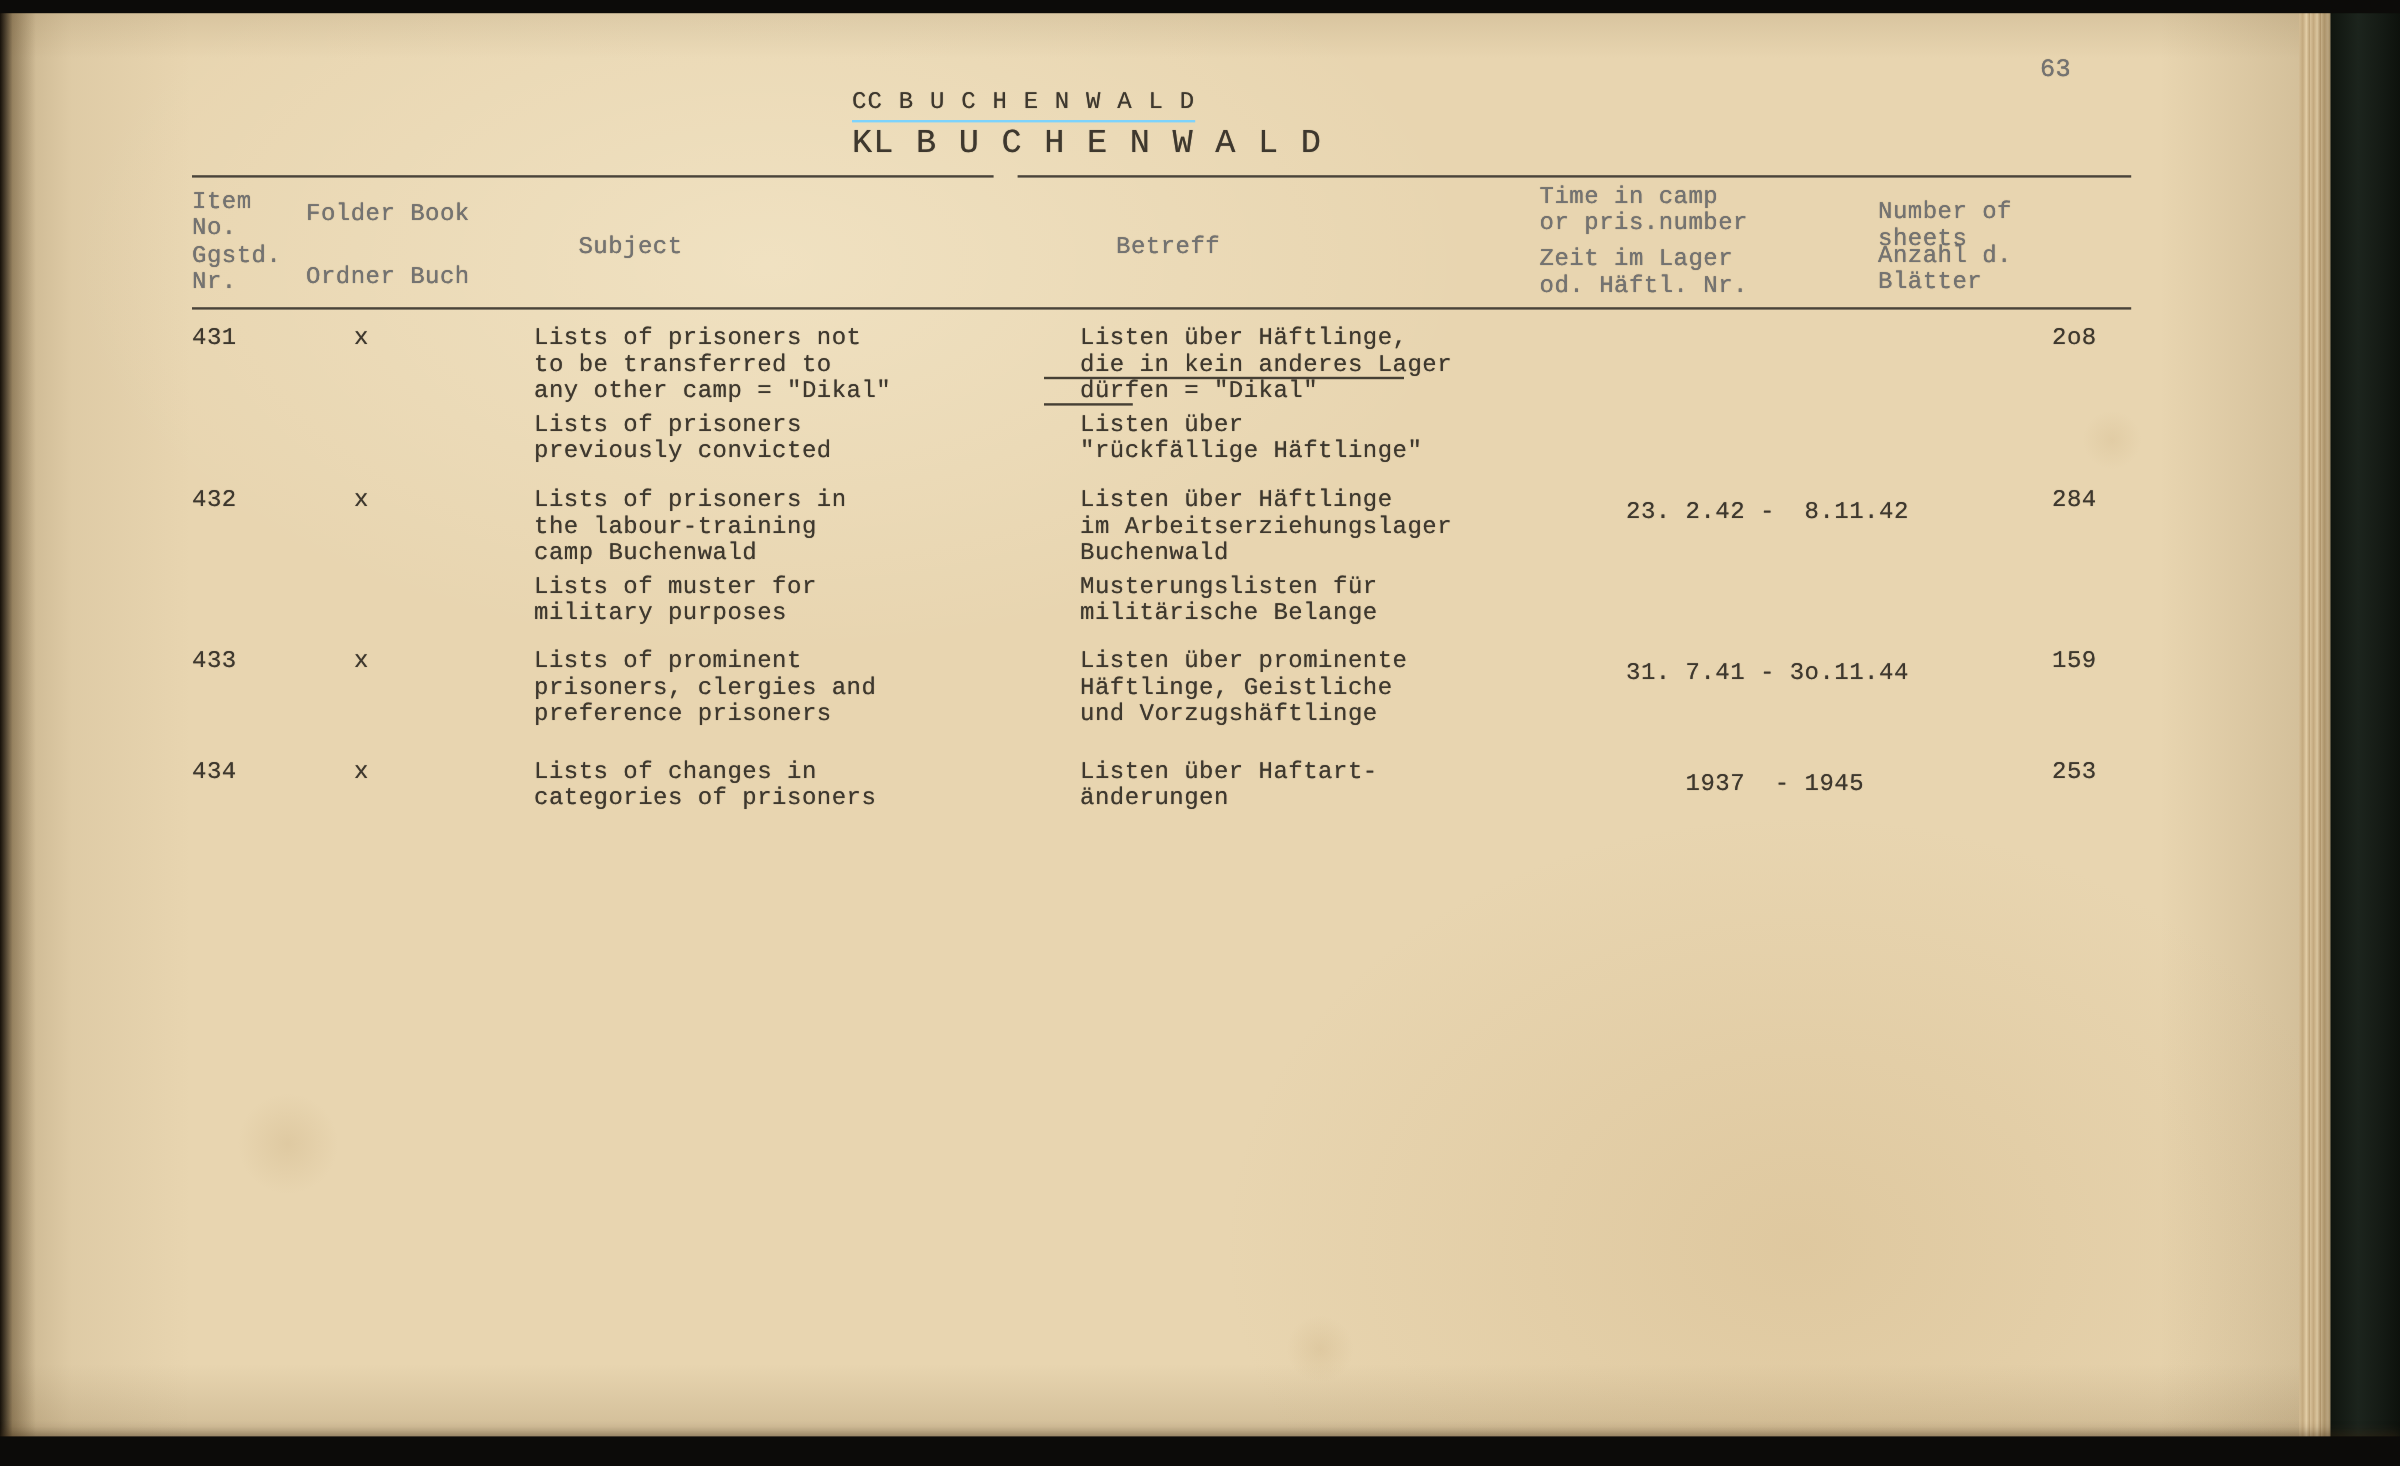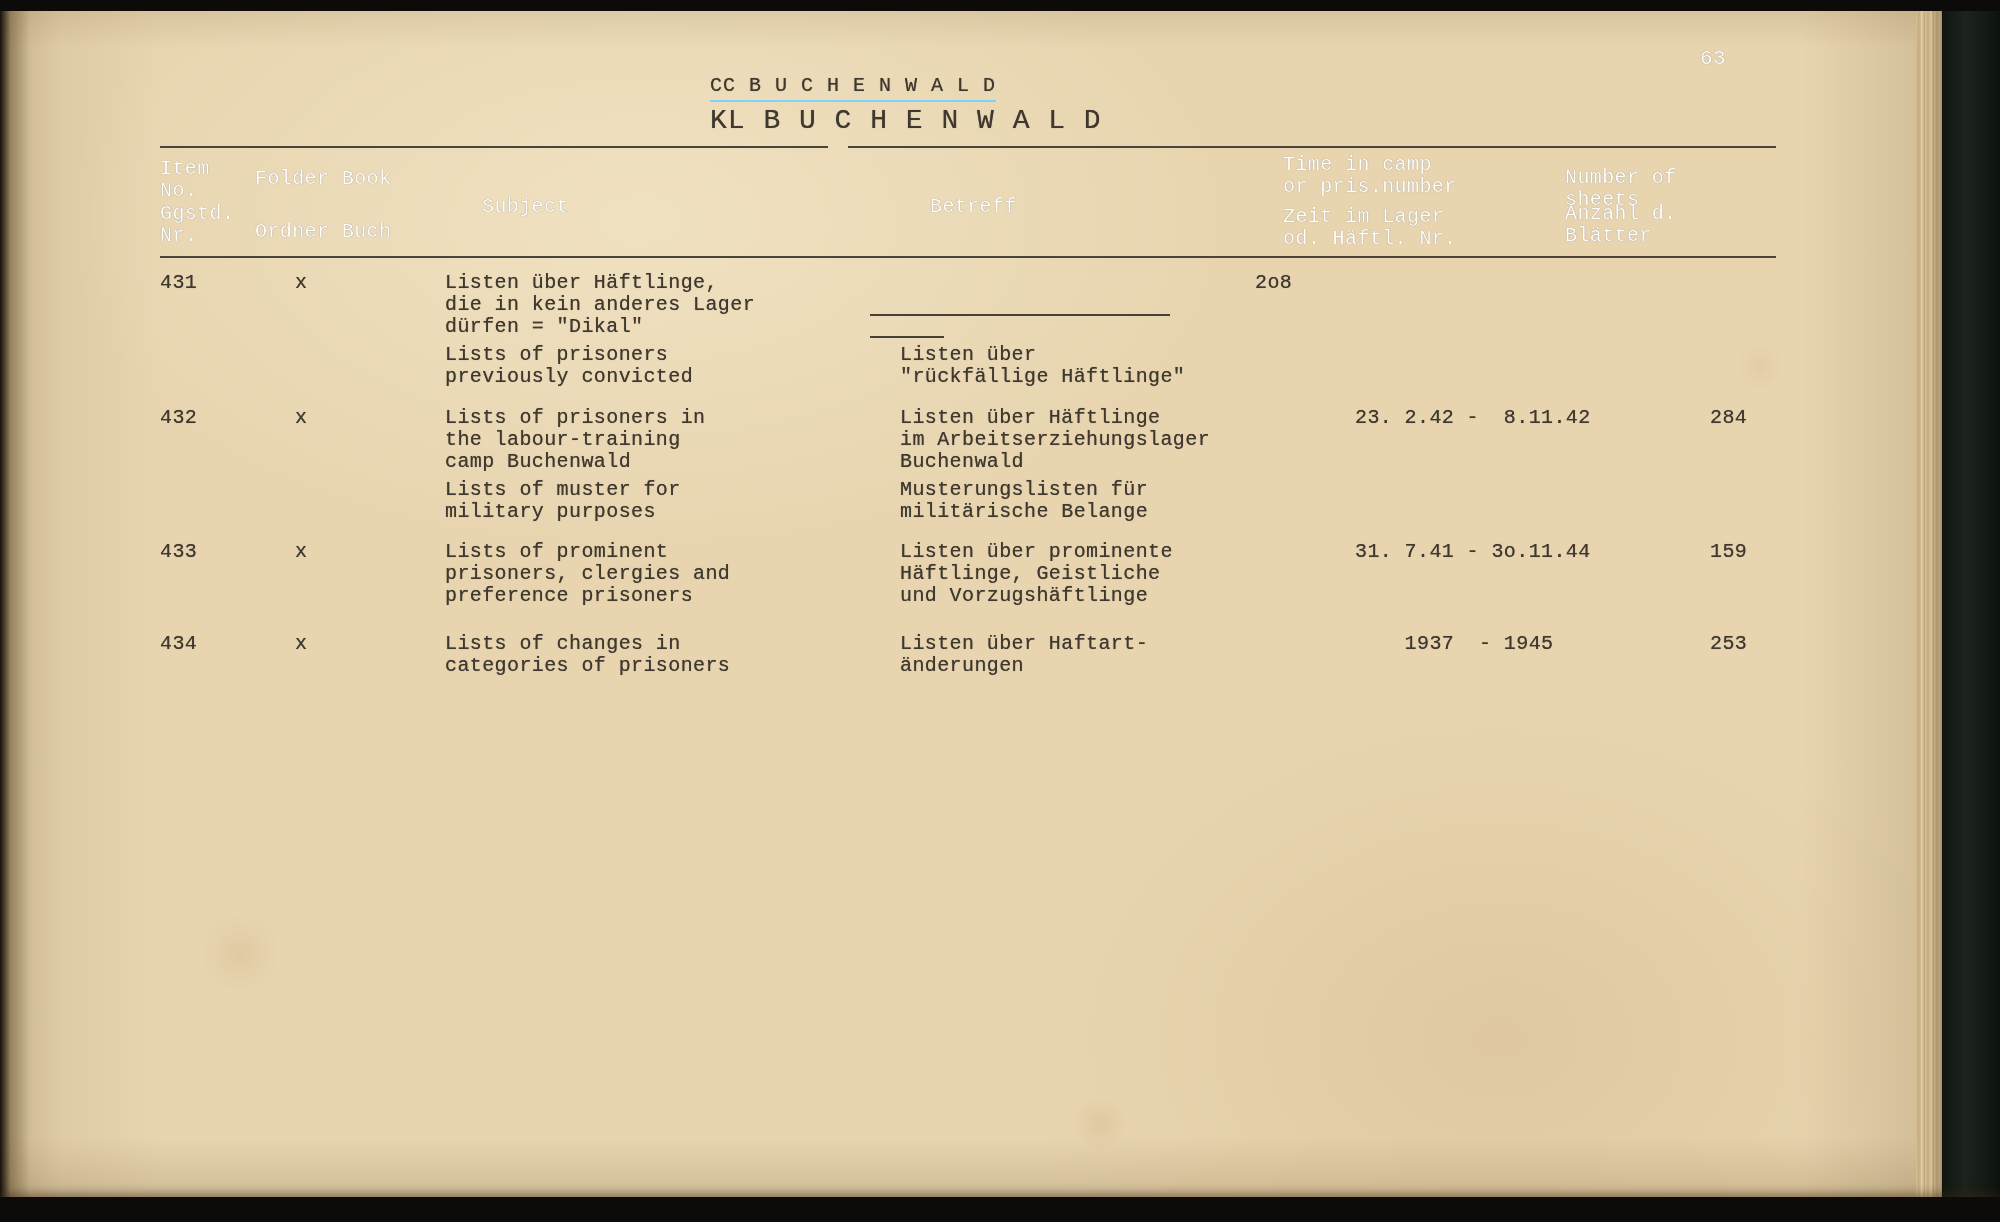--- a/index.html
+++ b/index.html
@@ -22,34 +22,34 @@
   }
   .bar-top{position:absolute;top:0;left:0;width:100%;height:11px;background:#0c0b09;}
   .bar-bottom{position:absolute;bottom:0;left:0;width:100%;height:25px;background:#0c0b09;box-shadow:0 -4px 8px rgba(60,40,20,0.45);}
   .edge-left{position:absolute;top:0;left:0;bottom:0;width:30px;
     background:linear-gradient(90deg,#16110a 0%, rgba(90,70,40,0.45) 35%, rgba(0,0,0,0) 100%);}
   .page-stack{position:absolute;top:0;right:58px;bottom:0;width:26px;
     background:repeating-linear-gradient(90deg,#d9c29a 0px,#c5ab80 3px,#e2cda6 6px,#b89d72 9px);
     box-shadow:-6px 0 10px rgba(80,60,30,0.35) inset;}
   .edge-right{position:absolute;top:0;right:0;bottom:0;width:58px;
     background:linear-gradient(90deg,#10150f 0%,#1c241d 40%,#141a14 75%,#0d110c 100%);}
-  .txt{position:absolute;color:#ffffff;font-size:20px;line-height:22px;white-space:pre-wrap;
+  .txt{position:absolute;color:#737373;font-size:20px;line-height:22px;white-space:pre-wrap;
        text-shadow:0 0 0.7px rgba(62,56,46,0.75);letter-spacing:0.4px;}
   .pagenum{font-size:21px;}
   .title-wrap{position:absolute;left:710px;top:74px;color:#3e382e;}
   .title-line1{display:inline-block;font-size:20px;letter-spacing:1px;border-bottom:2px solid #7dd3fc;padding-bottom:3px;
        text-shadow:0 0 0.7px rgba(62,56,46,0.75);}
   .title-line2{font-size:28px;letter-spacing:1px;margin-top:3px;text-shadow:0 0 0.7px rgba(62,56,46,0.75);text-align:right;}
   .rule{position:absolute;height:2px;background:#4a443a;}
   .row{position:absolute;left:160px;width:1640px;display:flex;align-items:flex-start;gap:10px;}
   .c-item{width:125px;flex:none;}
   .c-folder{width:140px;flex:none;}
   .c-subject{width:445px;flex:none;}
   .c-betreff{width:420px;flex:none;}
-  .c-time{width:350px;flex:none;padding-left:25px;box-sizing:border-box;}
+  .c-time{width:350px;flex:none;padding-left:25px;box-sizing:border-box;margin-top:10px;}
   .c-sheets{width:150px;flex:none;padding-left:20px;box-sizing:border-box;}
   .cell{color:#3e382e;font-size:20px;line-height:22px;white-space:pre-wrap;
         text-shadow:0 0 0.7px rgba(62,56,46,0.75);letter-spacing:0.4px;}
   .uline{position:absolute;height:2px;background:#464035;}
 </style>
 </head>
 <body>
 
 <div class="paper"></div>
 
@@ -83,20 +83,23 @@
 <div class="txt" style="left:1283px;top:206px;">Zeit im Lager
 od. Häftl. Nr.</div>
 <div class="txt" style="left:1565px;top:167px;">Number of
 sheets</div>
 <div class="txt" style="left:1565px;top:203px;">Anzahl d.
 Blätter</div>
 
 <div class="row" style="top:272px;">
   <div class="cell c-item">431</div>
   <div class="cell c-folder">x</div>
+  <div class="cell c-subject">Lists of prisoners not
+to be transferred to
+any other camp = "Dikal"</div>
   <div class="cell c-betreff">Listen über Häftlinge,
 die in kein anderes Lager
 dürfen = "Dikal"</div>
   <div class="cell c-time"></div>
   <div class="cell c-sheets">2o8</div>
 </div>
 
 <div class="uline" style="left:870px;top:314px;width:300px;"></div>
 <div class="uline" style="left:870px;top:336px;width:74px;"></div>
 

